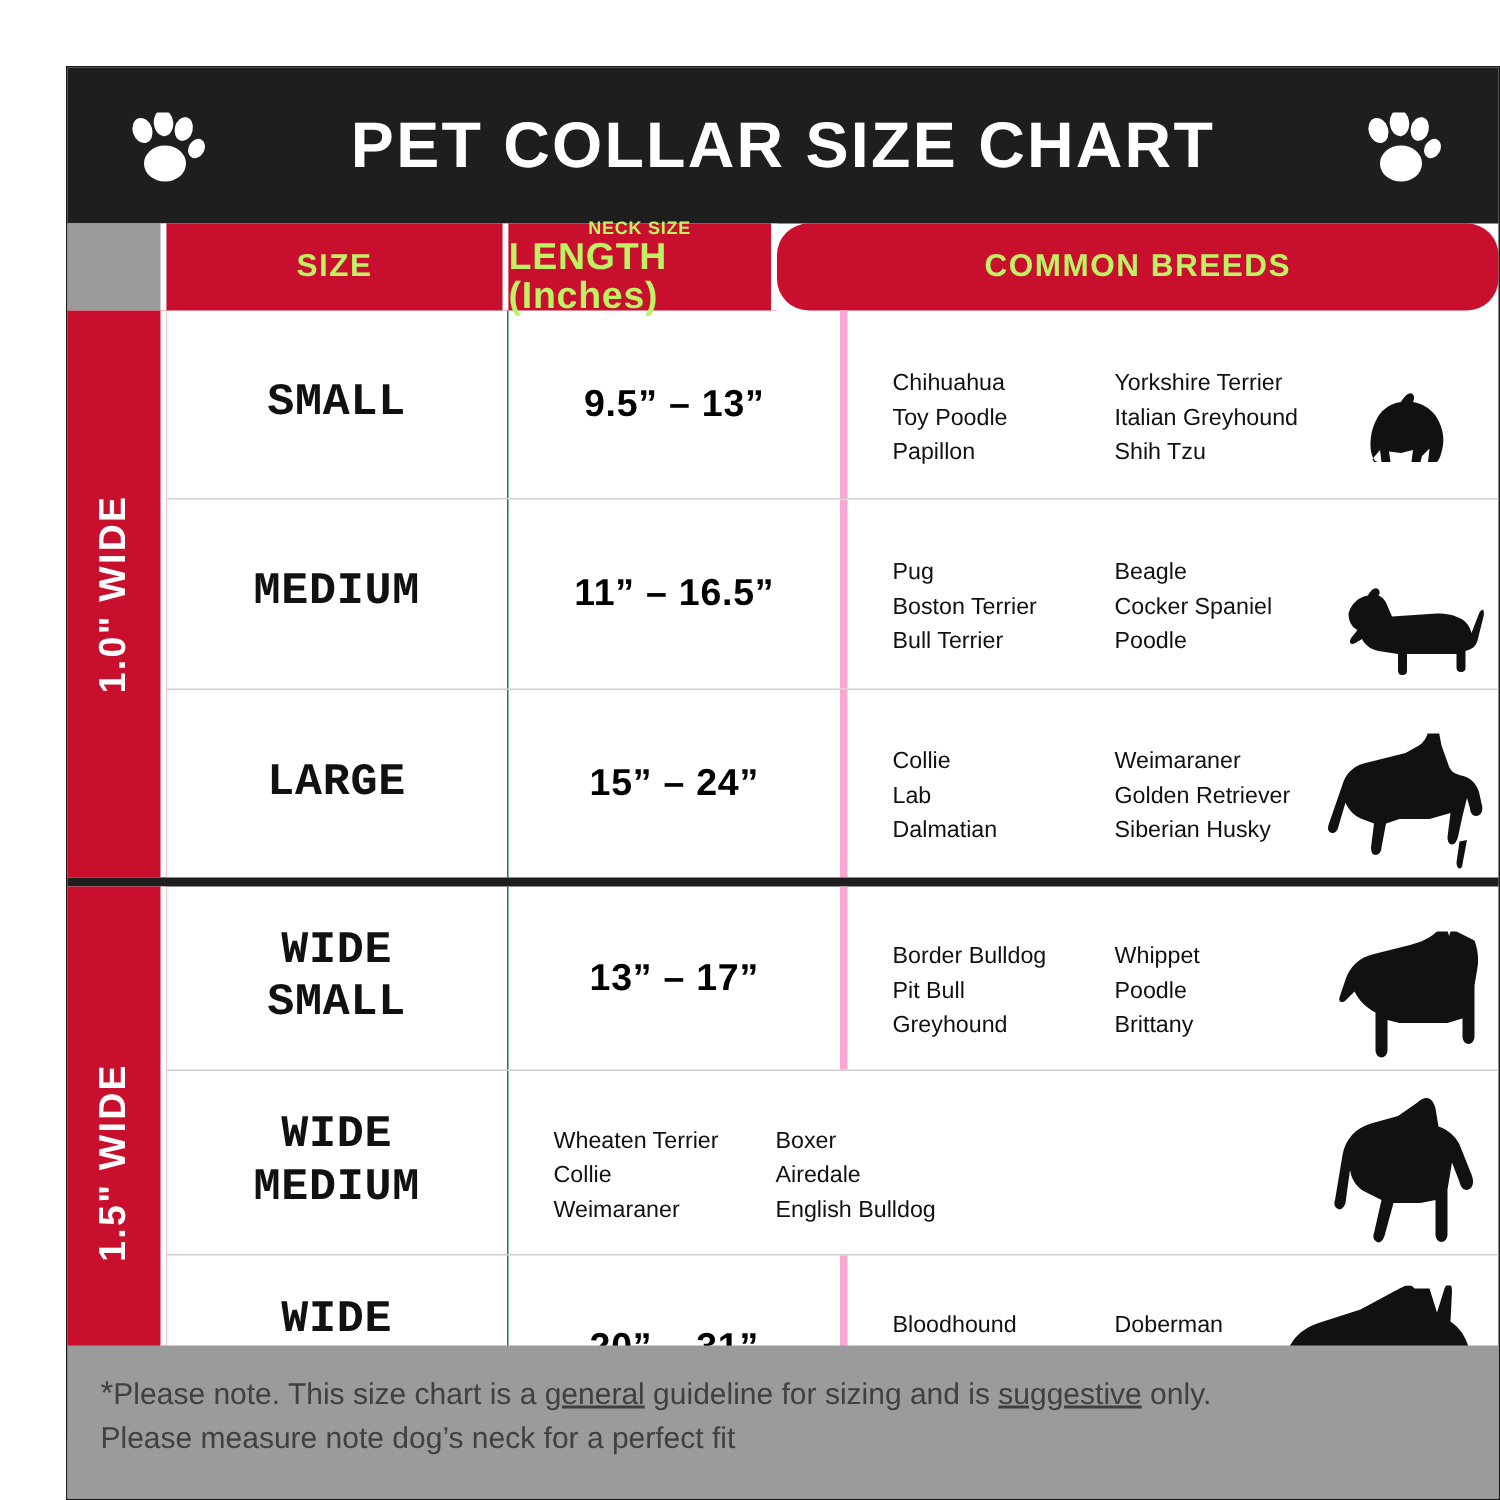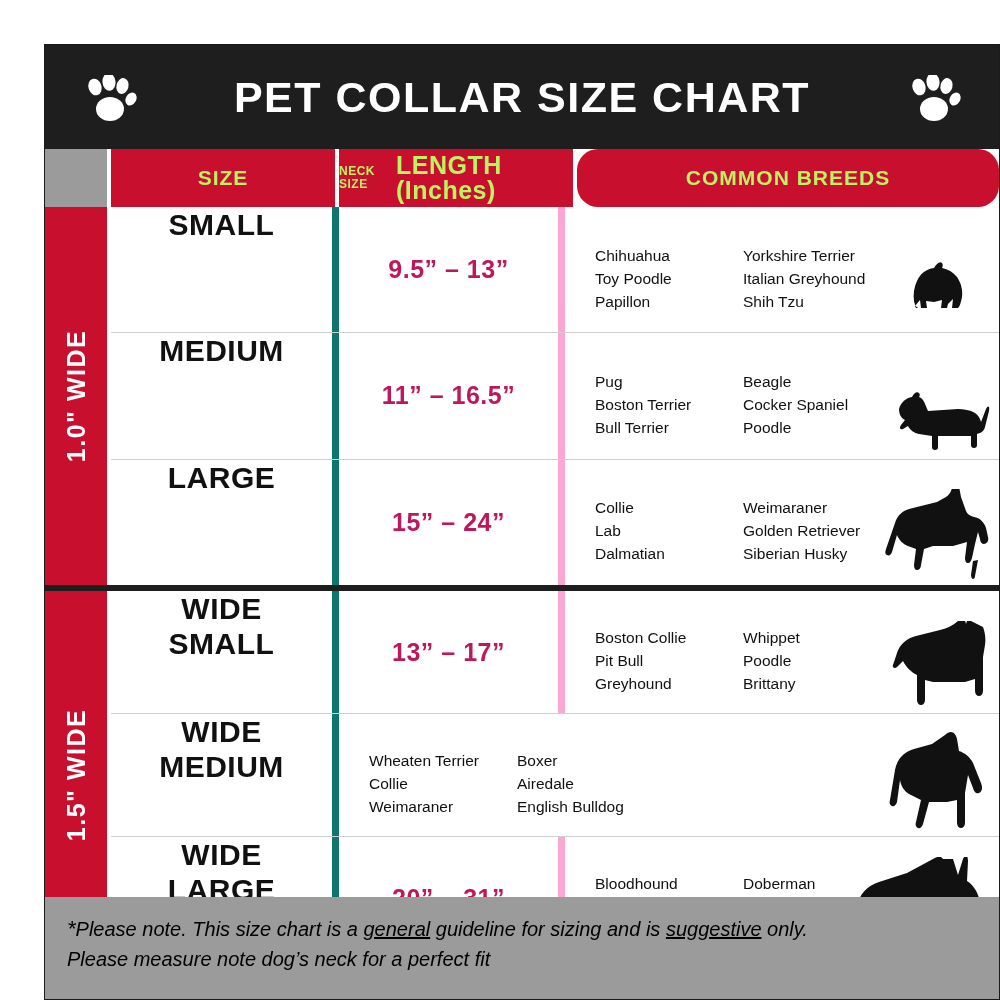--- a/index.html
+++ b/index.html
@@ -83,22 +83,23 @@
     border-right: 4px solid #ffffff;
   }
   .ch-size {
     width: 228px;
     background: #c8102e;
     font-size: 21px;
     letter-spacing: 1px;
     border-right: 4px solid #ffffff;
   }
   .ch-length {
-    width: 238px;
+    width: 179px;
     background: #c8102e;
+    flex-direction: column;
     line-height: 1.02;
     border-right: 4px solid #ffffff;
   }
   .ch-length .small {
     font-size: 12px;
     letter-spacing: 0.5px;
     margin-bottom: 1px;
   }
   .ch-length .big {
     font-size: 25px;
@@ -164,42 +165,44 @@
     display: flex;
     position: relative;
     border-bottom: 1px solid #cfcfcf;
     box-sizing: border-box;
   }
   .row:last-child { border-bottom: none; }
 
   .c-size {
     width: 228px;
     display: flex;
+    align-items: center;
     justify-content: center;
-    border-right: 7px solid #0f766e;
-    box-sizing: border-box;
+    border-right: 1px solid #0f766e;
+    box-sizing: border-box;
+    font-family: Liberation Mono, monospace;
   }
   .c-size .label {
     font-size: 30px;
     font-weight: bold;
     color: #111111;
     text-align: center;
     letter-spacing: 0.5px;
     line-height: 1.18;
   }
   .c-len {
     width: 226px;
     display: flex;
     align-items: center;
     justify-content: center;
-    border-right: 7px solid #f9a8d4;
+    border-right: 5px solid #f9a8d4;
     box-sizing: border-box;
     font-size: 25px;
     font-weight: bold;
-    color: #be185d;
+    color: #000000;
     letter-spacing: 0.5px;
   }
   .c-breeds {
     flex: 1;
     position: relative;
     display: flex;
     align-items: center;
     padding-left: 30px;
     box-sizing: border-box;
   }
@@ -224,23 +227,22 @@
     left: 0;
     bottom: 0;
     width: 100%;
     height: 102px;
     background: #9b9b9b;
     box-sizing: border-box;
     padding: 16px 22px 0 22px;
   }
   .footer .line {
     font-size: 20px;
-    color: #000000;
+    color: #404040;
     line-height: 1.45;
-    font-style: italic;
   }
   .footer .u { text-decoration: underline; }
   .star { font-size: 22px; }
 </style>
 </head>
 <body>
 
 <div class="chart">
   <div class="frame">
 
@@ -365,21 +367,21 @@
         <div class="rows">
 
           <div class="row">
             <div class="c-size">
               <div class="label" style="white-space:pre-line">WIDE
 SMALL</div>
             </div>
             <div class="c-len">13” – 17”</div>
             <div class="c-breeds">
               <div class="breed-col col1">
-                <div>Boston Collie</div>
+                <div>Border Bulldog</div>
                 <div>Pit Bull</div>
                 <div>Greyhound</div>
               </div>
               <div class="breed-col col2">
                 <div>Whippet</div>
                 <div>Poodle</div>
                 <div>Brittany</div>
               </div>
               <svg class="dog" width="104" height="88" viewBox="0 0 104 88">
                 <g fill="#111">

